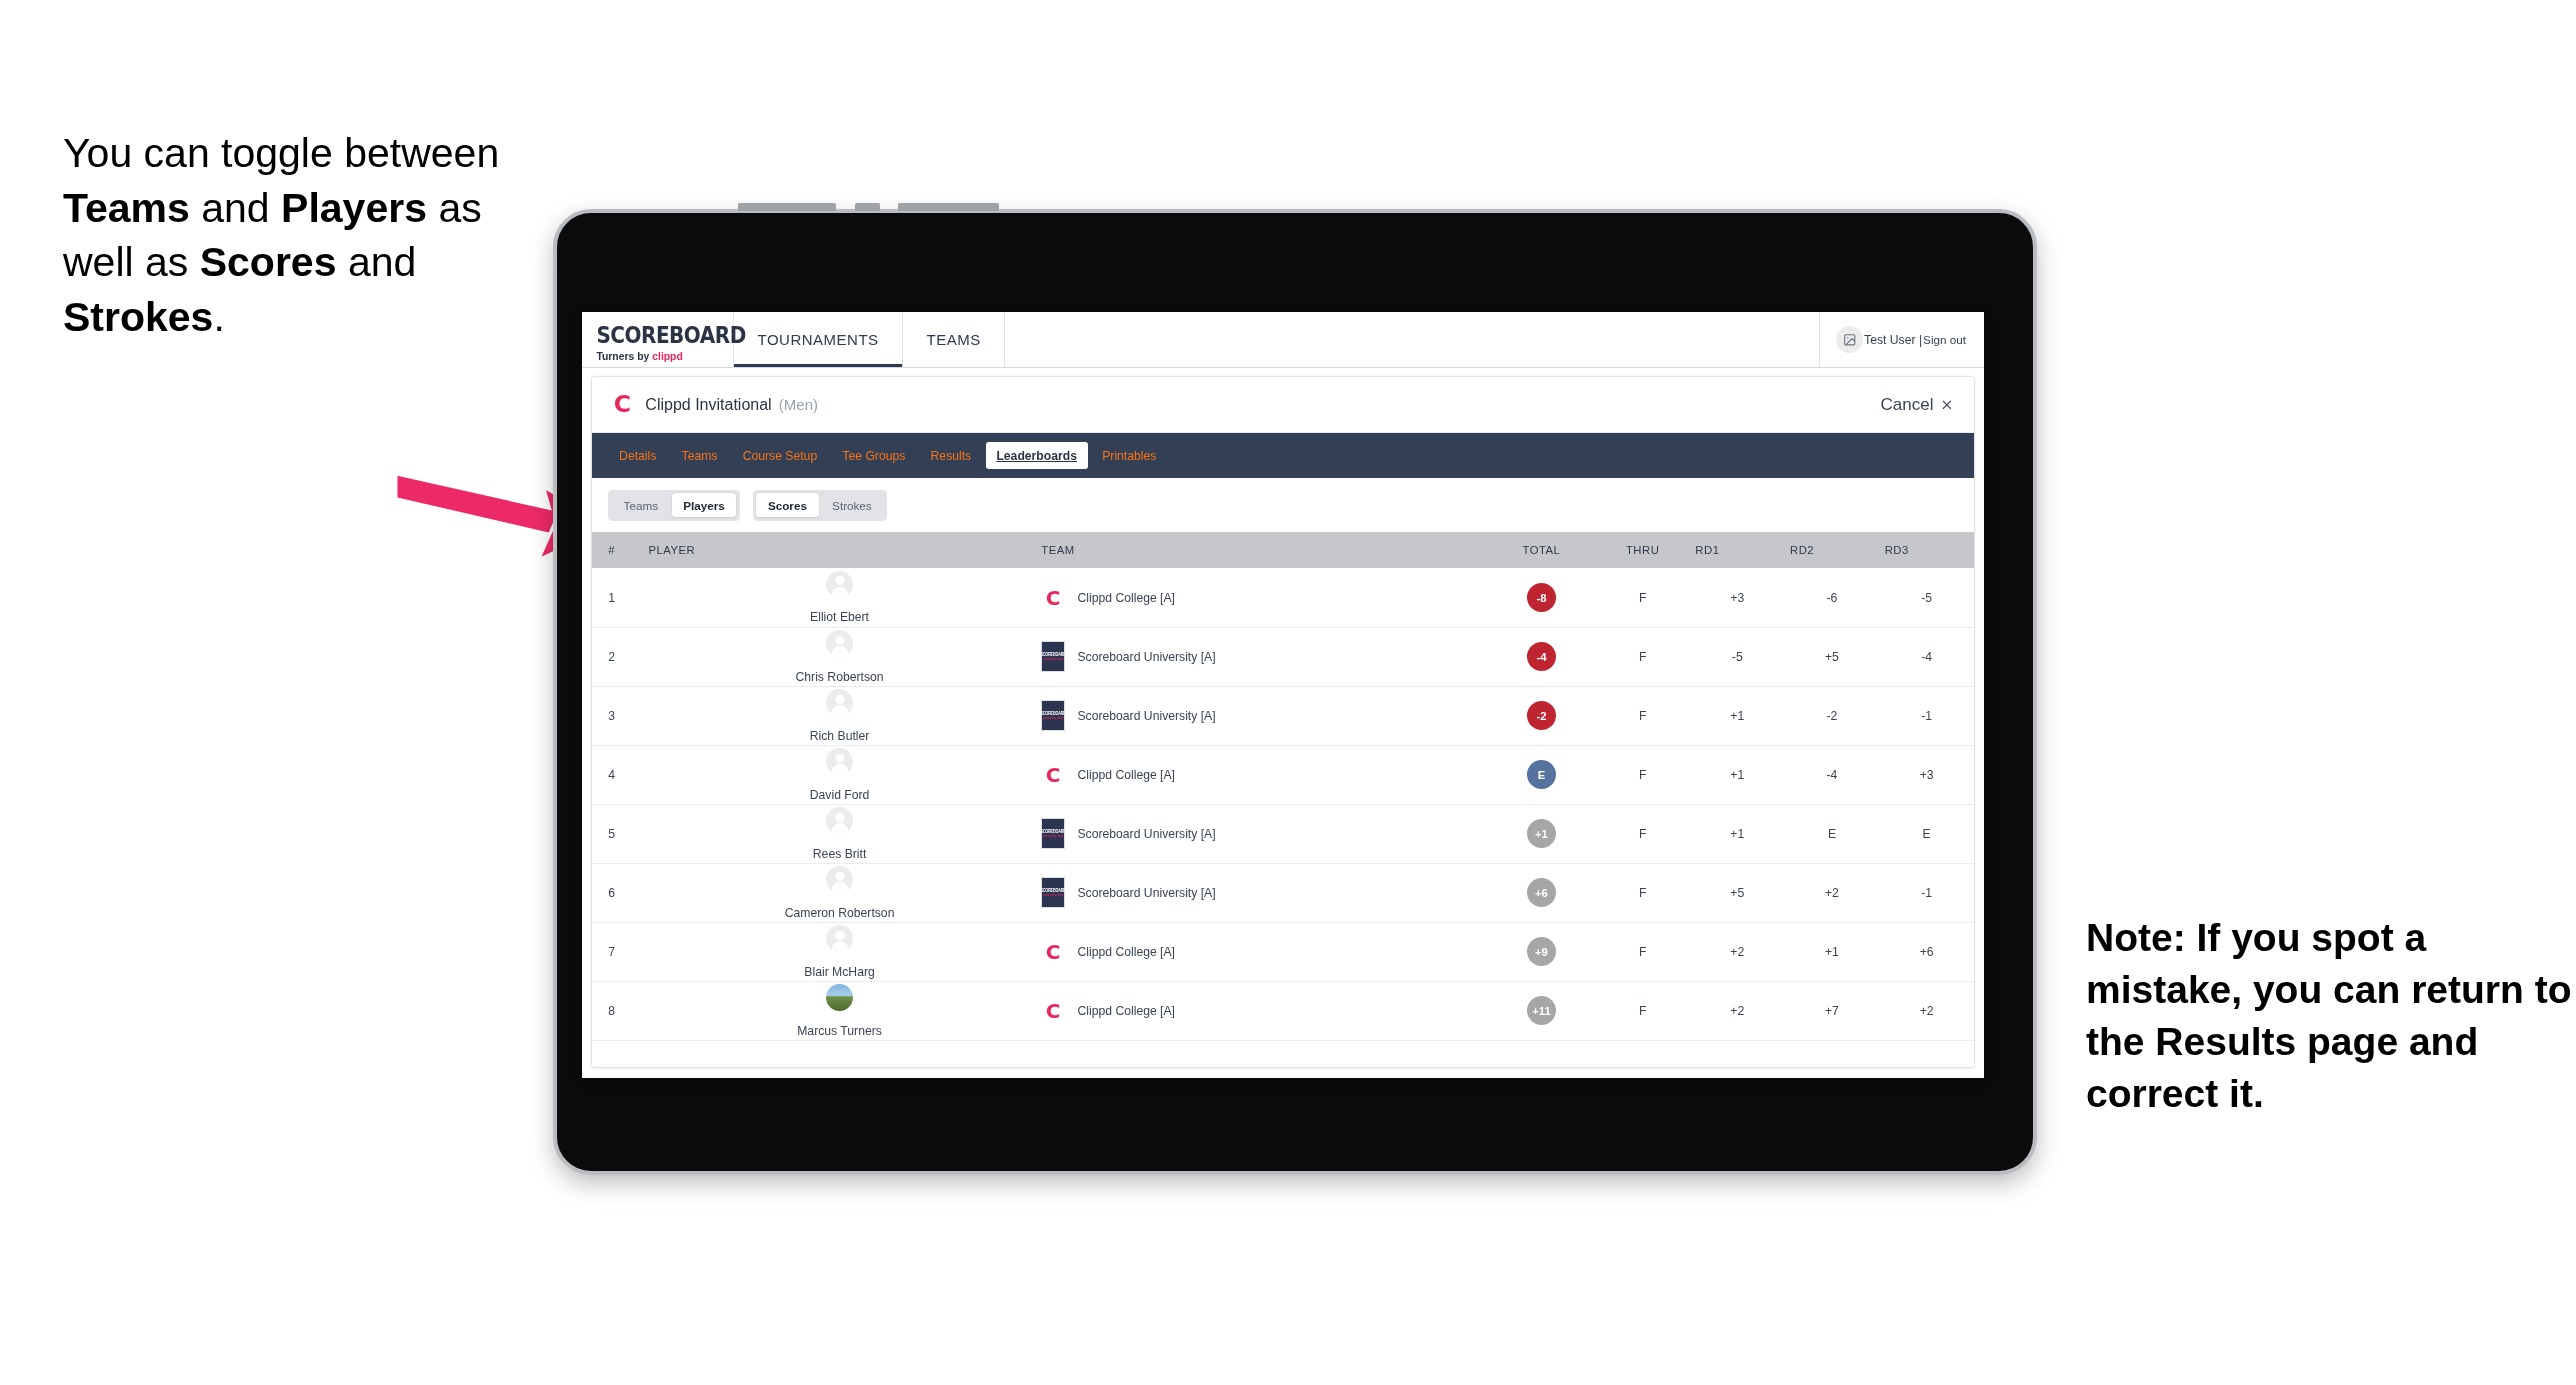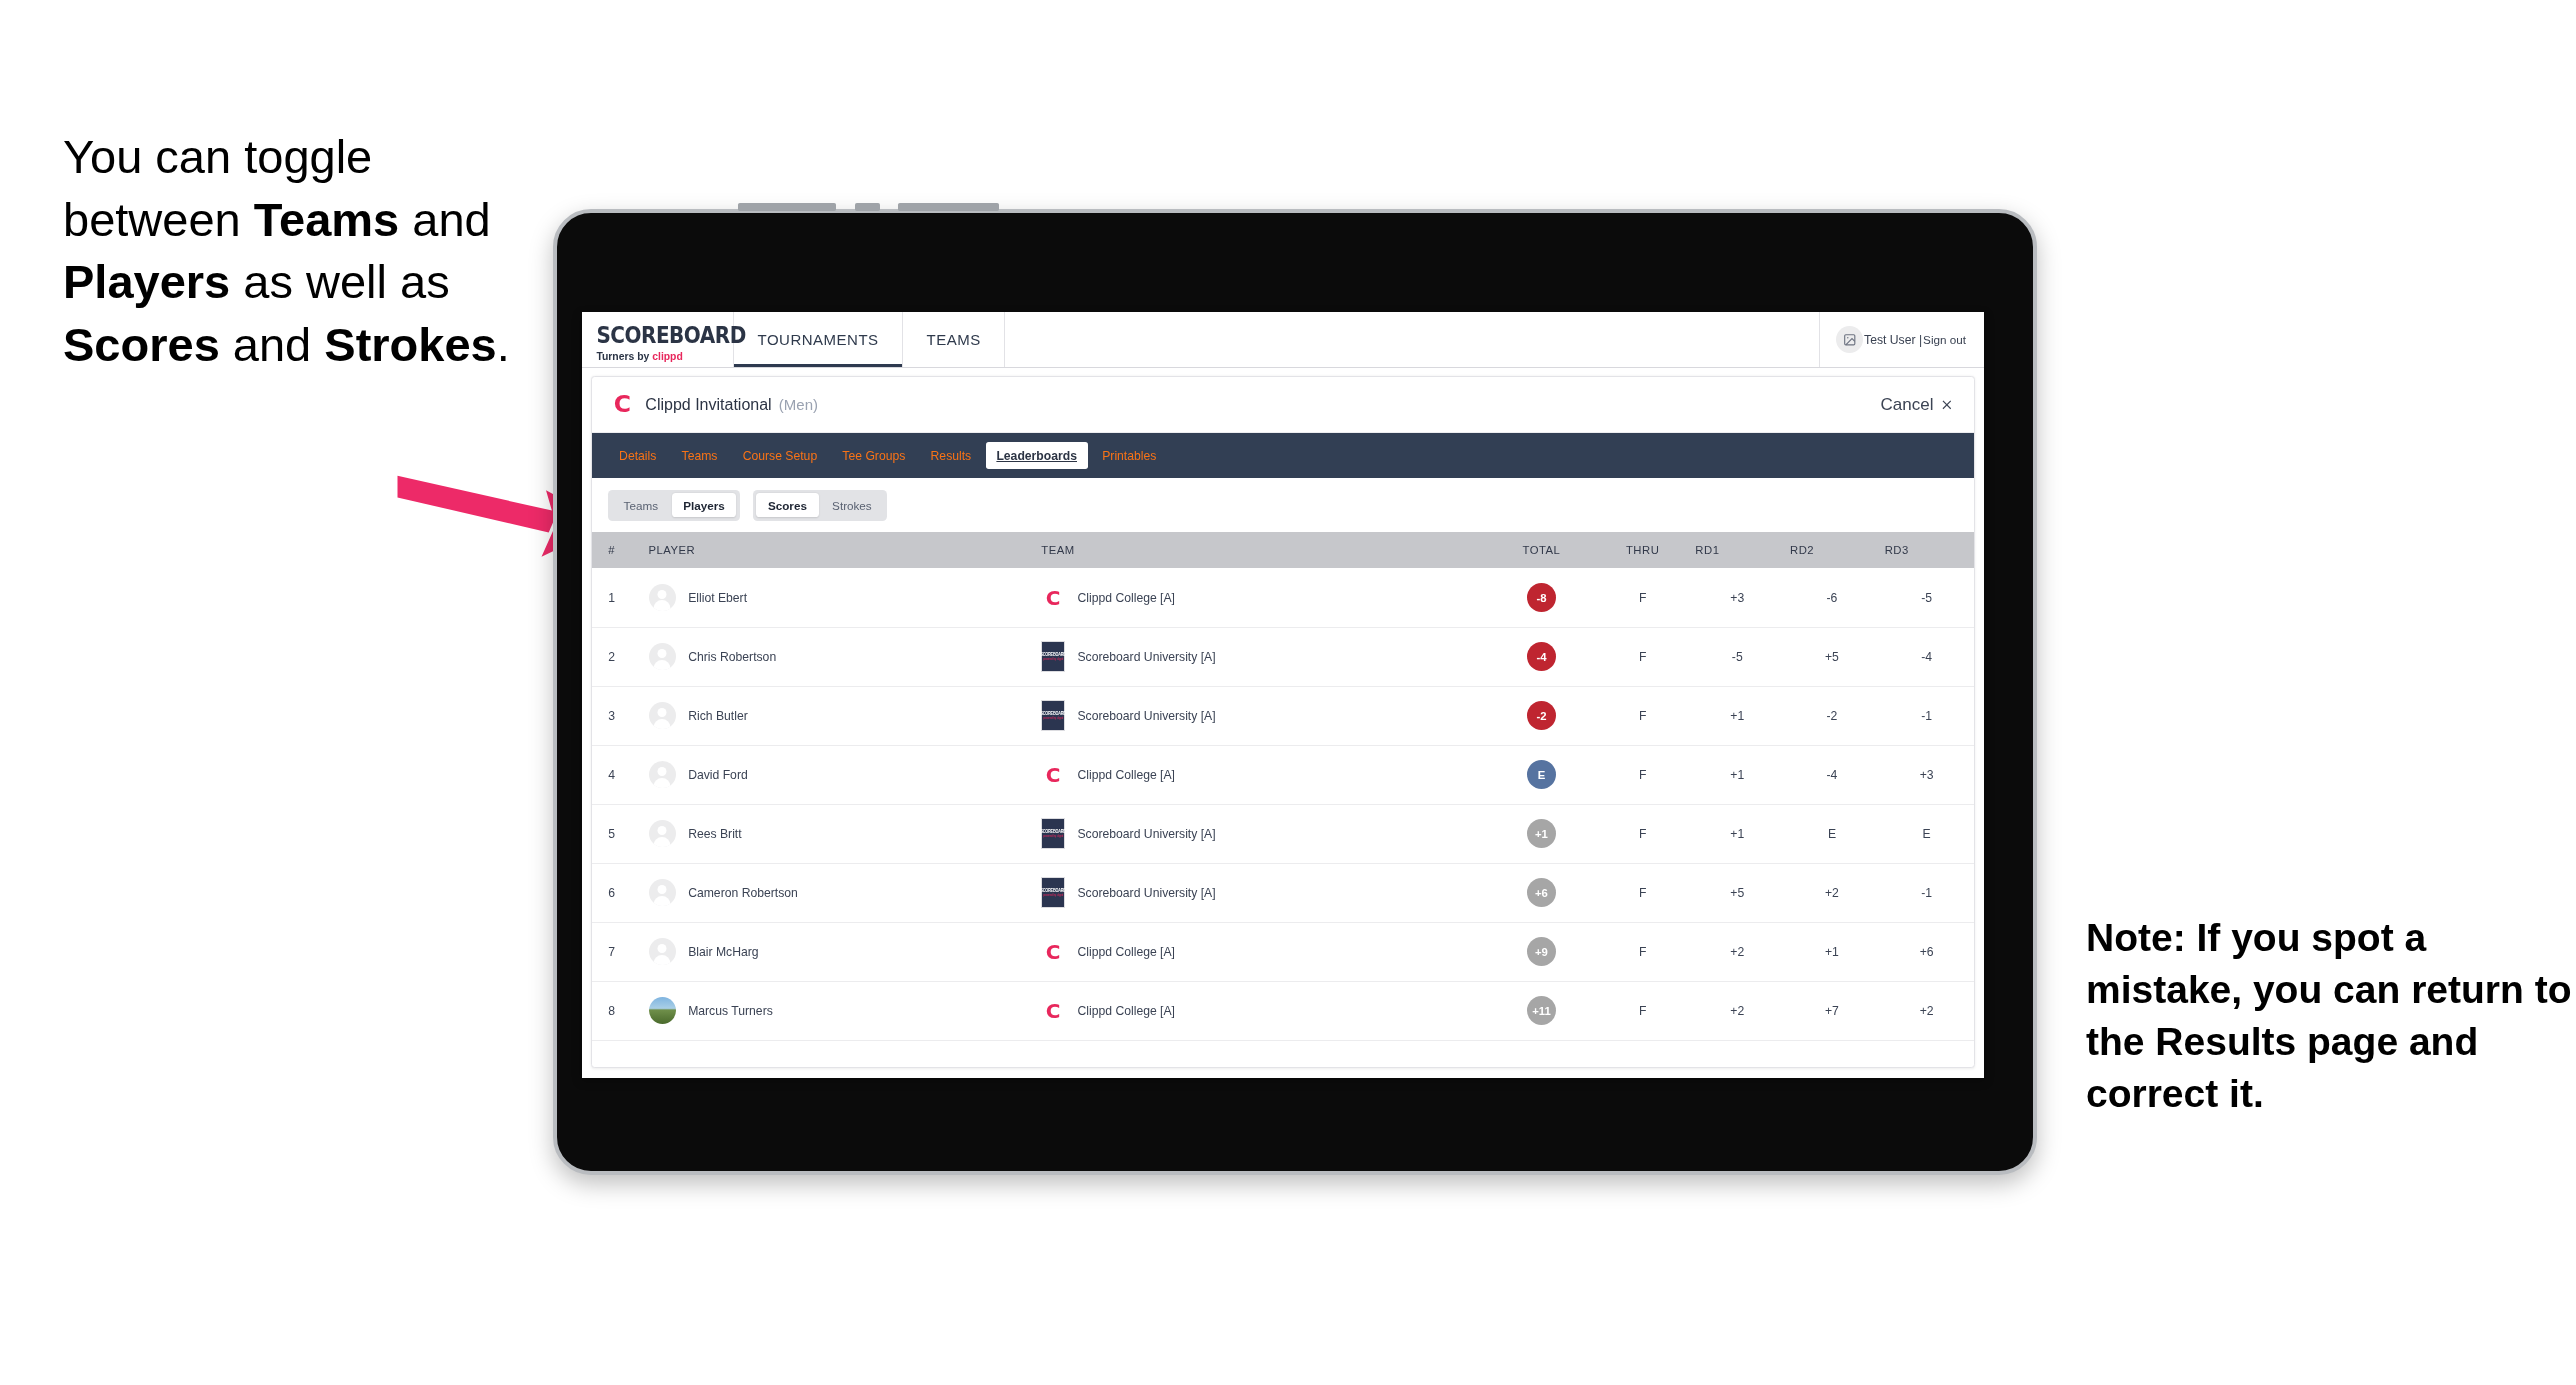--- a/index.html
+++ b/index.html
@@ -21,21 +21,21 @@
   
   .annot {
     position: absolute;
     color: #000000;
     line-height: 1.33;
   }
   #annot-left {
     left: 63px;
     top: 126px;
     width: 488px;
-    font-size: 47px;
+    font-size: 41px;
     font-weight: 400;
   }
   #annot-left b { font-weight: 700; }
   #annot-right {
     left: 2086px;
     top: 912px;
     width: 492px;
     font-size: 39px;
     font-weight: 700;
   }
@@ -269,21 +269,21 @@
   #lb-table tbody tr { border-bottom: 0.9px solid #ececee; height: 59px; }
   #lb-table tbody td {
     font-size: 12.2px;
     color: #3b4354;
     padding: 0 5.4px;
     vertical-align: middle;
   }
   td.c-rank { padding-left: 16.3px !important; color:#3b4354; }
   td.c-center { text-align: center; }
 
-  .player-cell { display: flex; align-items: center; gap: 12.6px; }
+  .player-cell { display: flex; align-items: center; gap: 12.6px; flex-direction: column; }
   .avatar {
     width: 27px; height: 27px; border-radius: 50%;
     background: #ececed;
     flex: 0 0 27px;
     overflow: hidden;
     position: relative;
     display: flex; align-items: flex-end; justify-content: center;
   }
   .avatar .head {
     position: absolute; top: 5.4px; left: 50%;

